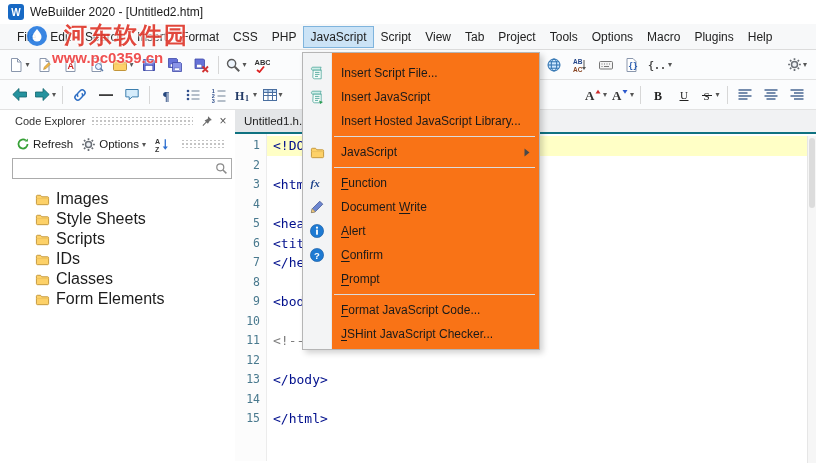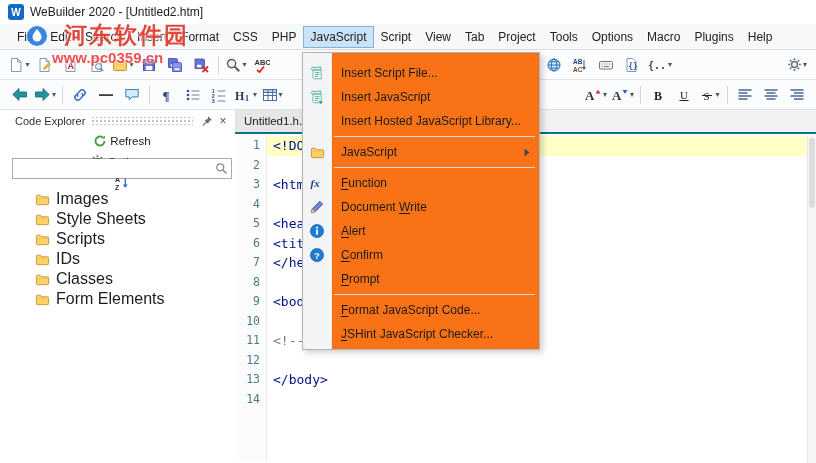--- a/index.html
+++ b/index.html
@@ -22,21 +22,21 @@
   .tbtn .dd { font-size: 8px; color: #555; margin-left: 1px; }
   .tsep { width: 1px; height: 18px; background: #d7d7d7; margin: 0 4px; flex: 0 0 auto; }
   .push { margin-left: auto; }
   .ticon { display: flex; align-items: center; justify-content: center; }
   
   .sidebar { position: absolute; left: 0; top: 110px; width: 234px; height: 353px; border-right: 6px solid #ec4899; background: #fff; margin-left: 8px; }
   .sb-header { height: 22px; display: flex; align-items: center; padding: 0 5px 0 7px; font-size: 11px; color: #333; }
   .grip-fill { flex: 1; height: 8px; margin: 0 6px;
     background-image: radial-gradient(#c4c4c4 0.8px, transparent 0.9px); background-size: 4px 4px; background-position: 0 2px; }
   .sb-btn { width: 16px; height: 16px; display: flex; align-items: center; justify-content: center; color: #555; font-size: 12px; }
-  .sb-toolbar { height: 24px; display: flex; align-items: center; gap: 2px; padding: 0 5px; font-size: 11.5px; color: #222; flex-direction: column; }
+  .sb-toolbar { height: 24px; display: flex; align-items: center; gap: 2px; padding: 0 5px; font-size: 11.5px; color: #222; }
   .sb-tool { display: flex; align-items: center; gap: 3px; padding: 2px 3px; border-radius: 2px; }
   .sb-tool .dd { font-size: 8px; color: #555; }
   .sb-search { margin: 2px 4px 4px; height: 21px; border: 1px solid #ababab; display: flex; align-items: center; background: #fff; }
   .sb-search input { flex: 1; border: 0; outline: 0; padding: 0 4px; font-size: 12px; height: 100%; font-family: inherit; min-width: 0; }
   .sb-search .mag { width: 20px; display: flex; justify-content: center; }
   .tree { padding-top: 6px; }
   .tree-item { height: 20px; display: flex; align-items: center; gap: 6px; padding-left: 27px; font-size: 16px; color: #1c1c1c; }
   
   .editor { position: absolute; left: 235px; top: 110px; right: 0; height: 353px; background: #fff; }
   .tab-bar { height: 24px; background: #f1f2f3; display: flex; align-items: stretch; border-bottom: 2px solid #0f7280; }
@@ -568,20 +568,24 @@
           <span class="code"></span>
         </div>
         <div class="cline">
           <span class="ln">13</span>
           <span class="code">&lt;/body&gt;</span>
         </div>
         <div class="cline">
           <span class="ln">14</span>
           <span class="code"></span>
         </div>
+        <div class="cline">
+          <span class="ln">15</span>
+          <span class="code">&lt;/html&gt;</span>
+        </div>
       </div>
     <div class="scrollbar">
       <div class="scroll-thumb"></div>
     </div>
   </div>
 
   <div class="menu-popup" id="js-menu">
       <div class="mrow">
         <span class="micon">
           <svg width="16" height="16" viewBox="0 0 16 16">

